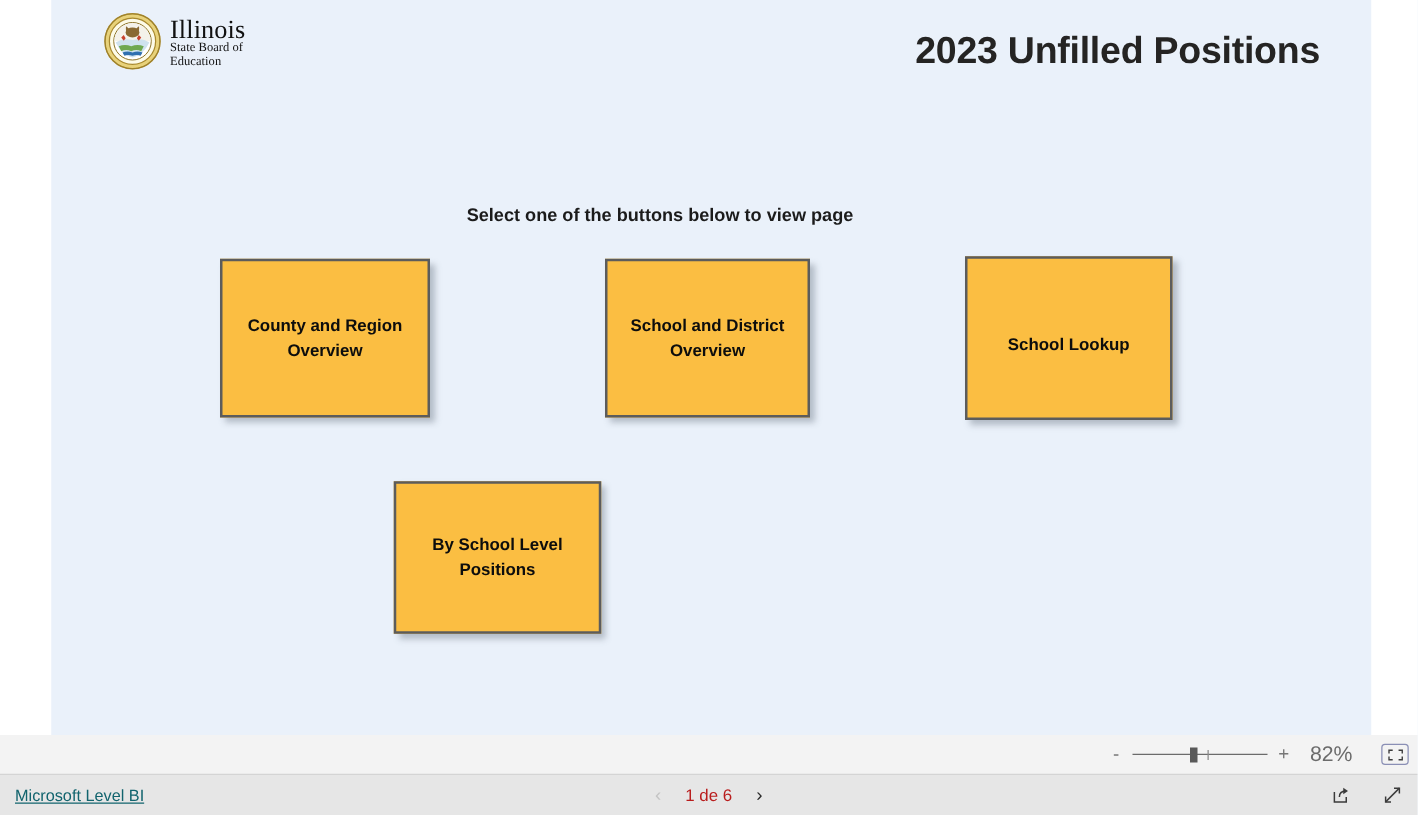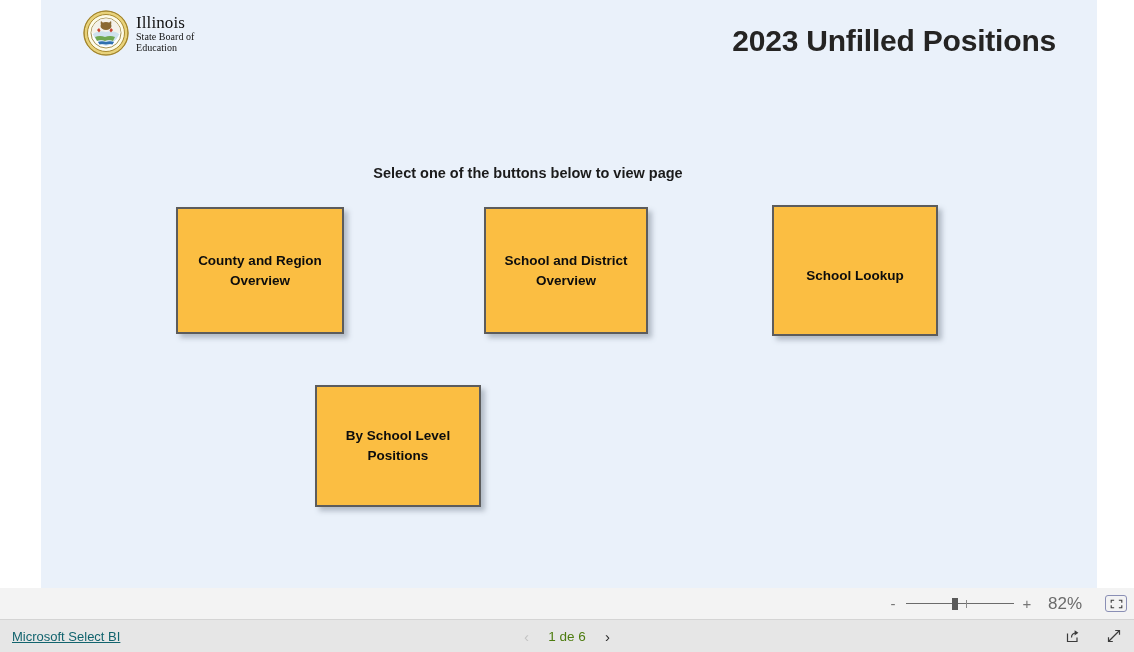--- a/index.html
+++ b/index.html
@@ -54,21 +54,21 @@
     flex: 0 0 46px;
   }
   #logo-wordmark {
     font-family: "Liberation Serif", serif;
     color: #111111;
     line-height: 1.07;
     padding-top: 1px;
   }
   #logo-wordmark .wm-1 {
     display: block;
-    font-size: 17px;
+    font-size: 21px;
     letter-spacing: 0.1px;
   }
   #logo-wordmark .wm-2,
   #logo-wordmark .wm-3 {
     display: block;
     font-size: 10px;
     letter-spacing: 0.05px;
   }
 
   #report-title {
@@ -240,21 +240,21 @@
   .page-chevron {
     font-size: 15px;
     line-height: 1;
     cursor: pointer;
     user-select: none;
   }
   #page-prev-button { color: #c4c4c4; cursor: default; }
   #page-next-button { color: #2b2b2b; }
   #page-indicator {
     font-size: 13.5px;
-    color: #4d7c0f;
+    color: #b91c1c;
     min-width: 44px;
     text-align: center;
   }
   #footer-actions {
     position: absolute;
     right: 10px;
     display: flex;
     align-items: center;
     gap: 21px;
   }
@@ -342,21 +342,21 @@
       <svg width="13" height="10" viewBox="0 0 13 10">
         <path d="M1.2 3.2V1.2h2.4M11.8 3.2V1.2H9.4M1.2 6.8v2h2.4M11.8 6.8v2H9.4" fill="none" stroke="#3b3b3b" stroke-width="1.1" stroke-linecap="square"></path>
       </svg>
     </div>
 
   </div>
 </div>
 
 <div id="footer-bar">
 
-  <a id="powerbi-link" href="#">Microsoft Select BI</a>
+  <a id="powerbi-link" href="#">Microsoft Level BI</a>
 
   <div id="page-nav">
     <div class="page-chevron" id="page-prev-button">‹</div>
     <div id="page-indicator">1 de 6</div>
     <div class="page-chevron" id="page-next-button">›</div>
   </div>
 
   <div id="footer-actions">
     <div class="footer-icon-button">
       <svg width="16" height="16" viewBox="0 0 16 16">

